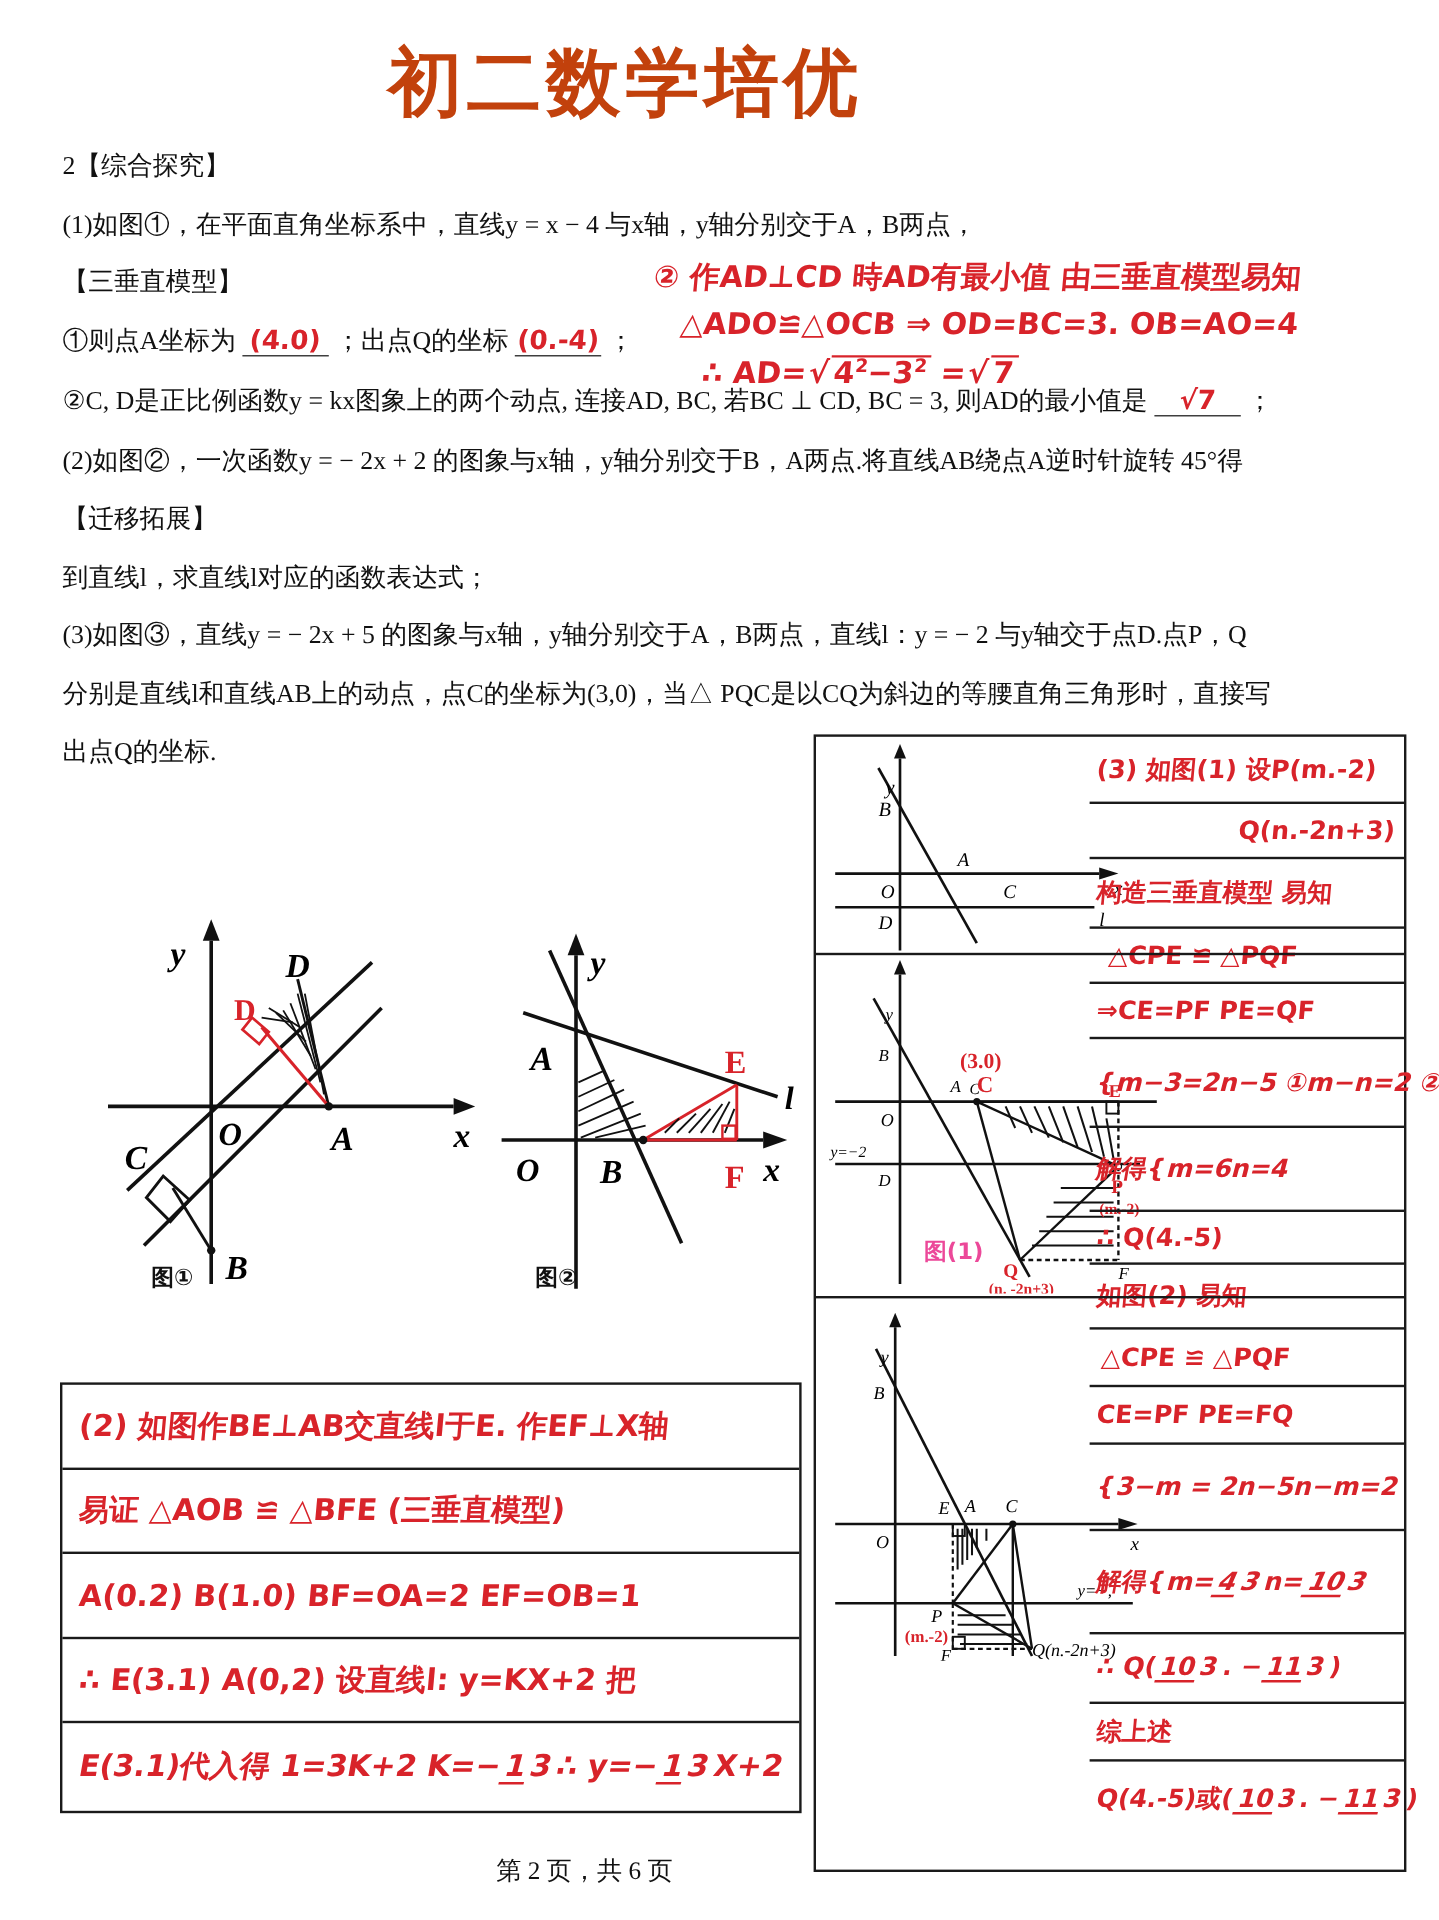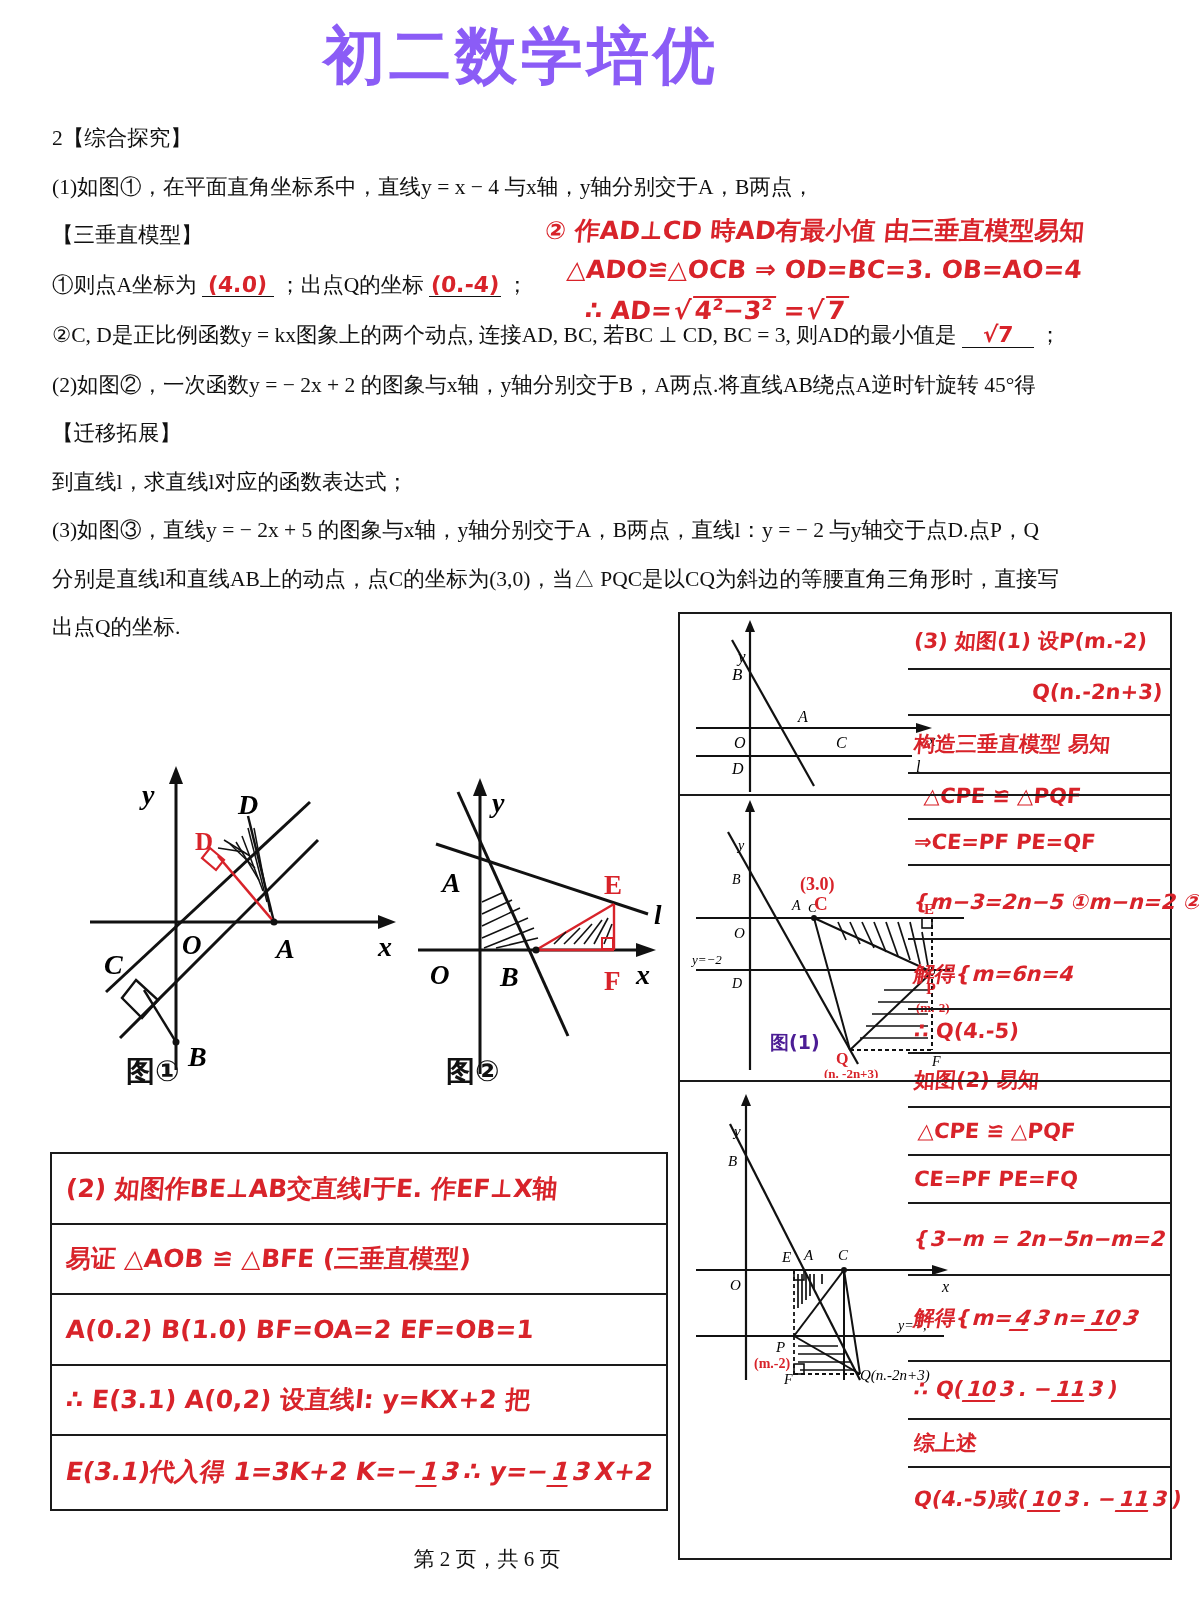--- a/index.html
+++ b/index.html
@@ -8,25 +8,25 @@
     background:#ffffff;
     font-family:"Liberation Serif", serif;
     color:#111;
     position:relative;
     overflow:hidden;
   }
   .page{position:absolute; inset:0;}
 
   
   .doc-title{
-    position:absolute; left:0; top:14px; width:1042px;
+    position:absolute; left:0; top:27px; width:1042px;
     text-align:center;
     font-family:"Liberation Serif", serif;
     font-size:62px; font-weight:700; letter-spacing:4px;
-    color:#8b5cf6;
+    color:#c2410c;
   }
 
   
   .body-text{position:absolute; left:52px; top:128px; width:1110px;}
   .ln{font-size:21.5px; line-height:1.0; margin-bottom:27px; white-space:nowrap;}
   .bold{font-weight:400;}
   .blank{
     display:inline-block; min-width:72px; border-bottom:1.6px solid #111;
     text-align:center; position:relative;
   }
@@ -43,21 +43,21 @@
                margin-bottom:14px; white-space:nowrap; transform:skewX(-5deg);}
   .ann-top .r.ind1{padding-left:22px;}
   .ann-top .r.ind2{padding-left:40px;}
   .sqrt{display:inline-block; position:relative; padding-left:2px;}
   .sqrt > .bar{border-top:2px solid #d8232a; display:inline-block; padding:0 3px; margin-left:1px;}
   sup{font-size:.62em; vertical-align:super;}
 
   
   .fig{position:absolute;}
   .fig-cap{
-    position:absolute; font-size:29px; font-weight:700;
+    position:absolute; font-size:19px; font-weight:700;
     font-family:"DejaVu Sans", serif; color:#111;
   }
 
   
   .ansbox{
     position:absolute; left:50px; top:1152px; width:614px; height:355px;
     border:2.5px solid #1a1a1a;
   }
   .ansbox .row{
     height:70.5px; border-bottom:2.2px solid #1a1a1a;
@@ -88,21 +88,21 @@
   .rp-right .rrow span{
     color:#d8232a; font-family:"DejaVu Sans", sans-serif; font-weight:700;
     font-size:21px; white-space:nowrap; transform:skewX(-5deg);
     display:inline-block;
   }
   .sysbrace{font-size:34px; font-weight:400; line-height:.8; margin-right:2px;}
   .twoline{display:inline-flex; flex-direction:column; line-height:1.15; font-size:19px;}
 
   .hdiv{position:absolute; left:0; width:100%; border-top:2px solid #1a1a1a;}
 
-  .sub-fig-cap{position:absolute; color:#4c1d95; font-family:"DejaVu Sans",sans-serif;
+  .sub-fig-cap{position:absolute; color:#ec4899; font-family:"DejaVu Sans",sans-serif;
     font-weight:700; font-size:19px;}
 
   
   .footer{
     position:absolute; left:0; top:1545px; width:1094px; text-align:center;
     font-size:21px; color:#111; font-family:"Liberation Serif", serif;
   }
   .footer .inner{display:inline-block; margin-left:-120px;}
 
   svg{display:block;}

